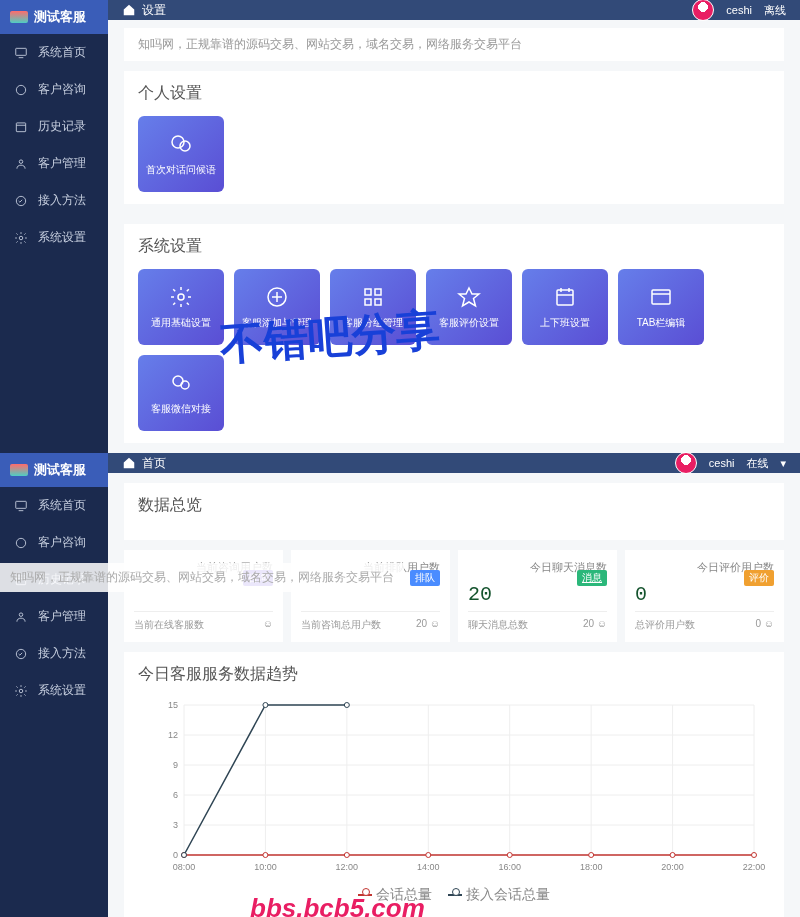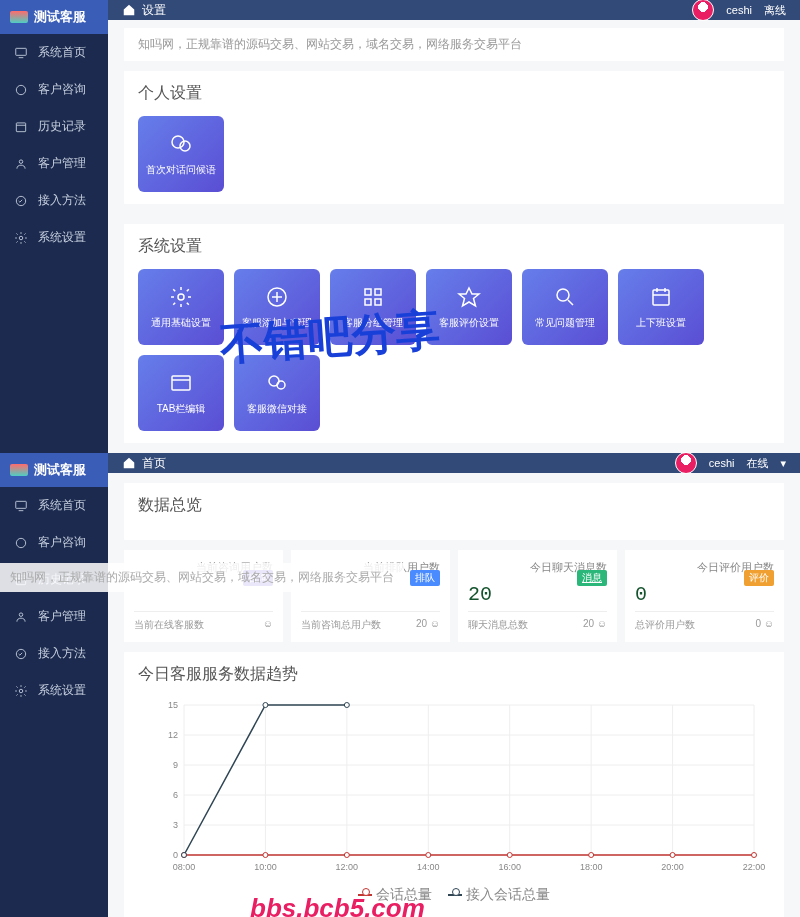--- a/index.html
+++ b/index.html
@@ -190,29 +190,20 @@
               </span>
               <span>客服分组管理</span>
             </div>
             <div class="tile">
               <span class="ticon">
                 <svg viewBox="0 0 24 24">
                   <polygon points="12,3 15,9 22,9 16.5,13.5 18.5,21 12,17 5.5,21 7.5,13.5 2,9 9,9"></polygon>
                 </svg>
               </span>
               <span>客服评价设置</span>
-            </div>
-            <div class="tile">
-              <span class="ticon">
-                <svg viewBox="0 0 24 24">
-                  <circle cx="10" cy="10" r="6"></circle>
-                  <line x1="15" y1="15" x2="20" y2="20"></line>
-                </svg>
-              </span>
-              <span>常见问题管理</span>
             </div>
             <div class="tile">
               <span class="ticon">
                 <svg viewBox="0 0 24 24">
                   <rect x="4" y="5" width="16" height="15" rx="1"></rect>
                   <line x1="4" y1="10" x2="20" y2="10"></line>
                   <line x1="8" y1="3" x2="8" y2="7"></line>
                   <line x1="16" y1="3" x2="16" y2="7"></line>
                 </svg>
               </span>

